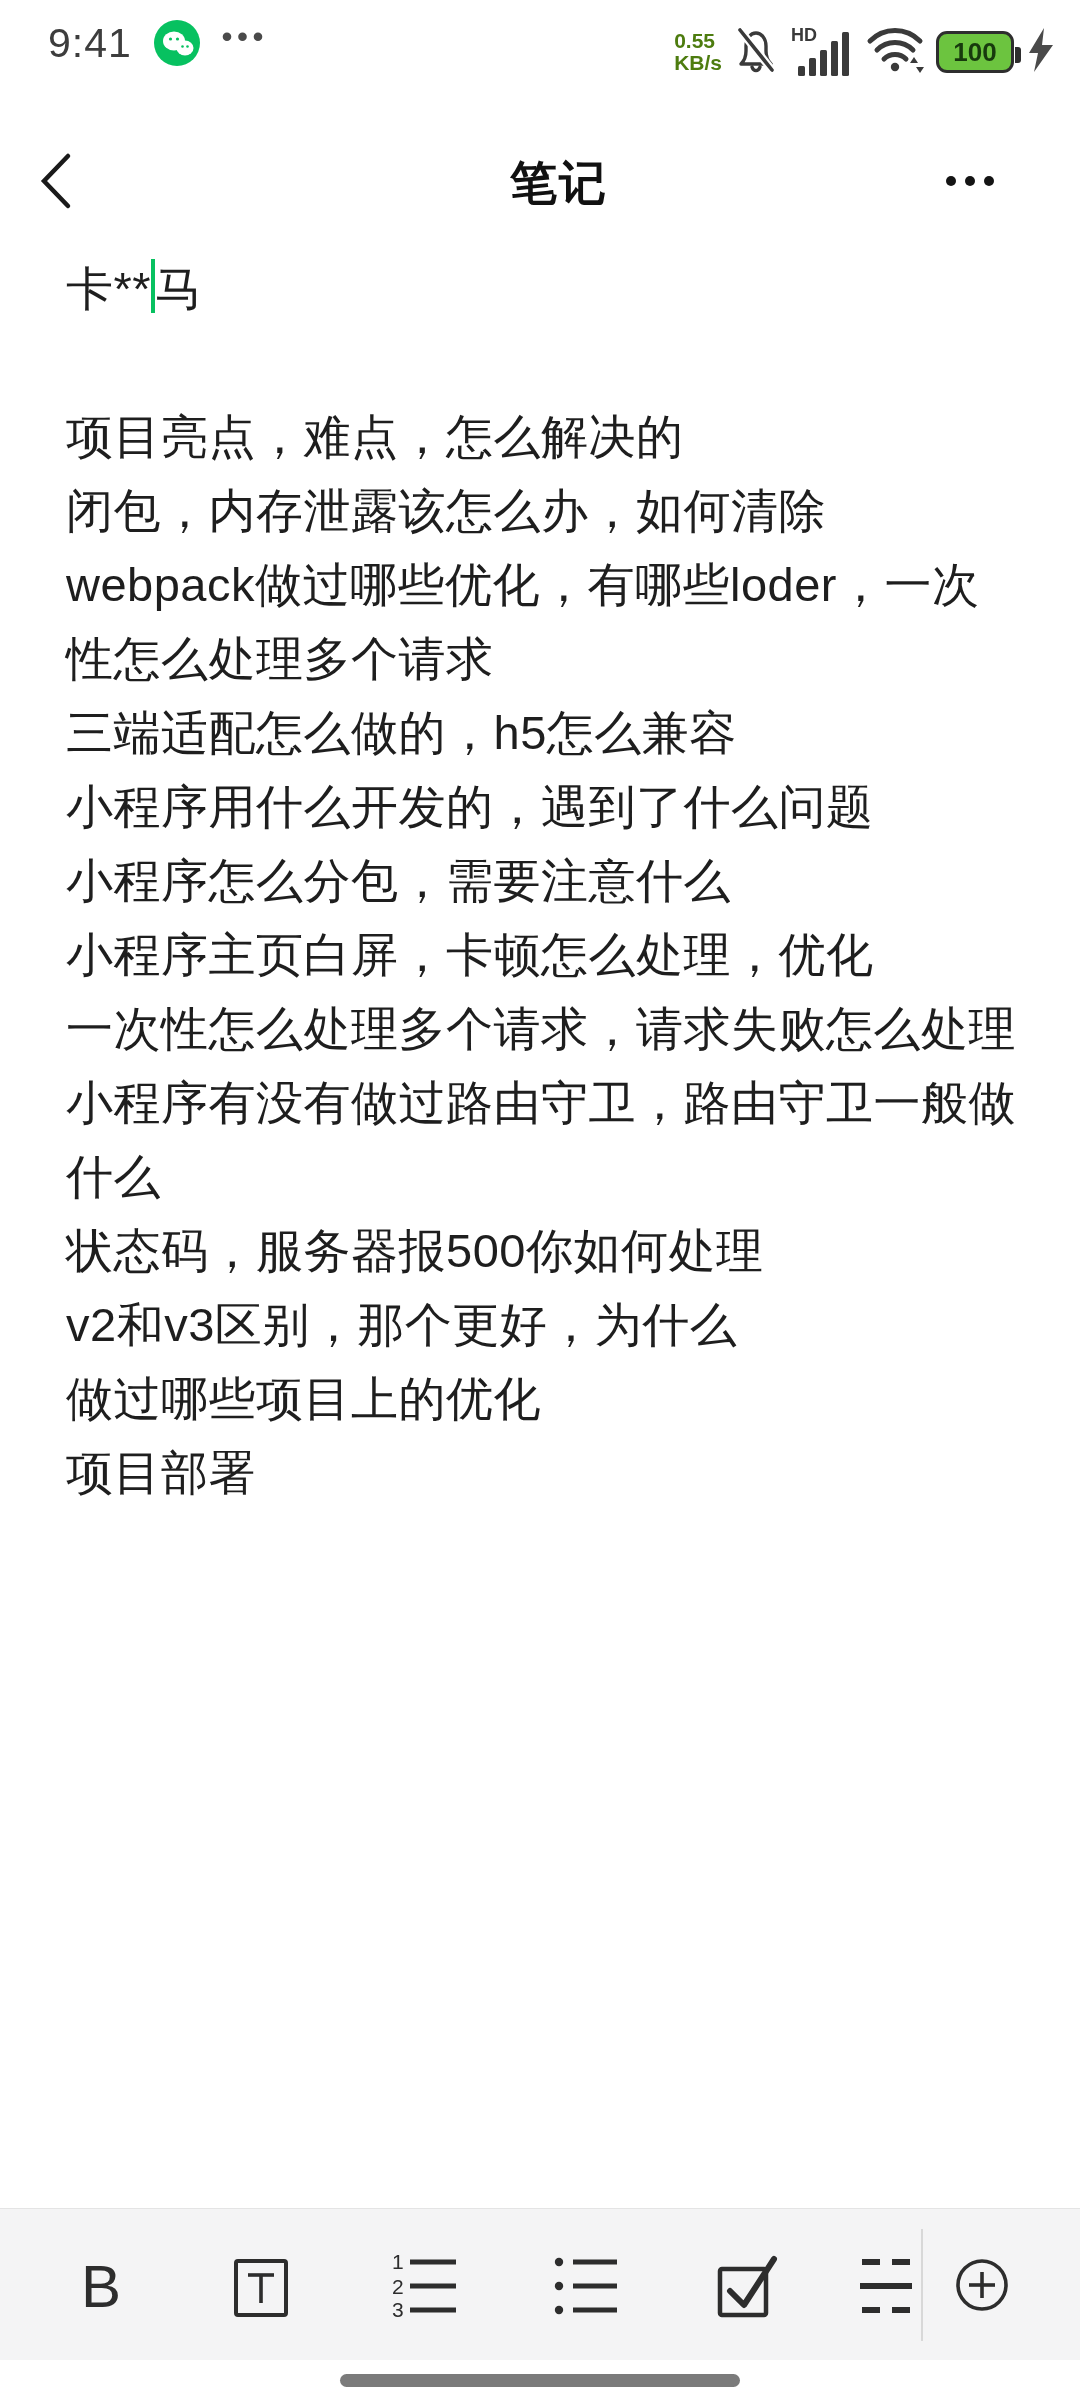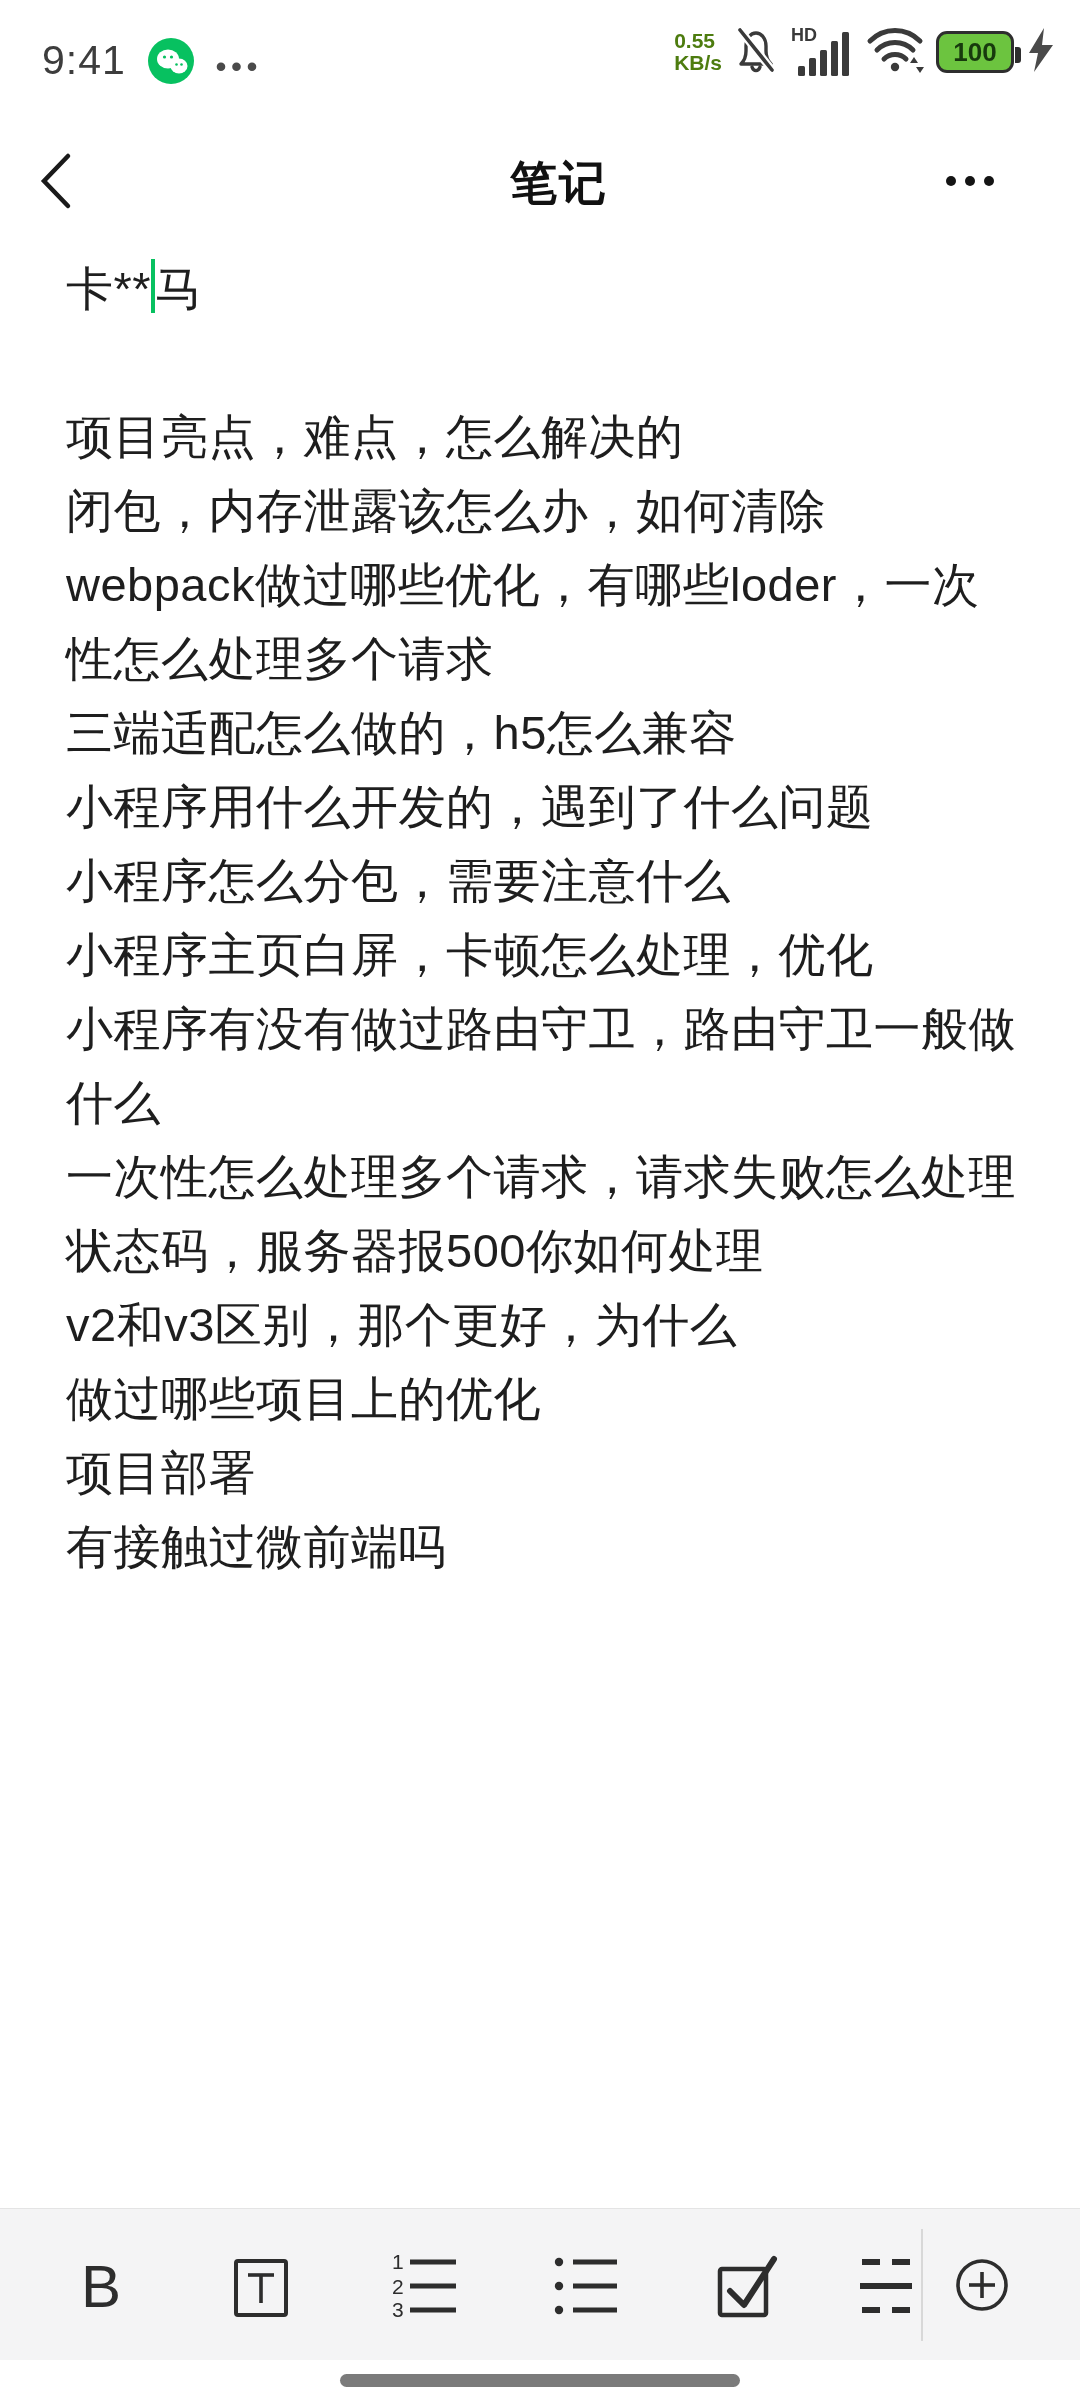--- a/index.html
+++ b/index.html
@@ -2,21 +2,21 @@
 <html><head>
 <meta charset="utf-8">
 <style>
   * { margin:0; padding:0; box-sizing:border-box; }
   html,body { width:1080px; height:2400px; }
   body { font-family:"Liberation Sans","DejaVu Sans",sans-serif; background:#ffffff; position:relative; overflow:hidden; }
   .screen { position:absolute; left:0; top:0; width:1080px; height:2400px; background:#fff; }
 
   
   .status-bar { position:absolute; left:0; top:20px; width:1080px; height:64px; }
-  .sb-left { position:absolute; left:42px; top:0; height:64px; display:flex; align-items:flex-end; gap:22px; }
+  .sb-left { position:absolute; left:48px; top:0; height:64px; display:flex; align-items:flex-start; gap:22px; }
   .sb-time { font-size:41px; font-weight:500; color:#3d3d3d; letter-spacing:1px; }
   .wechat-dot { width:46px; height:46px; border-radius:50%; background:#07c160; position:relative; }
   .wechat-dot svg { position:absolute; left:7px; top:10px; }
   .sb-dots { font-size:30px; color:#4a4a4a; letter-spacing:5px; font-weight:bold; }
   .sb-right { position:absolute; right:24px; top:0; height:64px; display:flex; align-items:center; gap:12px; }
   .net-speed { text-align:left; line-height:22px; color:#4d7c0f; font-weight:bold; font-size:21px; }
   .battery { position:relative; width:78px; height:42px; border:3px solid #2e2e2e; border-radius:11px; background:#6cc43f; display:flex; align-items:center; justify-content:center; }
   .battery-num { font-size:26px; font-weight:bold; color:#173a0d; }
   .battery-nub { position:absolute; right:-10px; top:13px; width:6px; height:16px; background:#2e2e2e; border-radius:0 3px 3px 0; }
 
@@ -132,27 +132,26 @@
     <div class="cursor-line"><span>卡**</span><span class="cursor-bar"></span><span>马</span></div>
     <div class="blank-line"></div>
     <div>
         <div class="note-line">项目亮点，难点，怎么解决的</div>
         <div class="note-line">闭包，内存泄露该怎么办，如何清除</div>
         <div class="note-line">webpack做过哪些优化，有哪些loder，一次性怎么处理多个请求</div>
         <div class="note-line">三端适配怎么做的，h5怎么兼容</div>
         <div class="note-line">小程序用什么开发的，遇到了什么问题</div>
         <div class="note-line">小程序怎么分包，需要注意什么</div>
         <div class="note-line">小程序主页白屏，卡顿怎么处理，优化</div>
+        <div class="note-line">一次性怎么处理多个请求，请求失败怎么处理</div>
         <div class="note-line">小程序有没有做过路由守卫，路由守卫一般做什么</div>
-        <div class="note-line">一次性怎么处理多个请求，请求失败怎么处理</div>
         <div class="note-line">状态码，服务器报500你如何处理</div>
         <div class="note-line">v2和v3区别，那个更好，为什么</div>
         <div class="note-line">做过哪些项目上的优化</div>
         <div class="note-line">项目部署</div>
-        <div class="note-line">有接触过微前端吗</div>
       </div>
   </div>
 
   <div class="toolbar">
     <div class="tb-item tb-bold">B</div>
 
     <div class="tb-item tb-textstyle">
       <svg width="58" height="62" viewBox="0 0 58 62">
         <rect x="4" y="4" width="50" height="54" fill="none" stroke="#2d2d2d" stroke-width="4" rx="2"></rect>
         <line x1="16" y1="18" x2="42" y2="18" stroke="#2d2d2d" stroke-width="3.6"></line>

